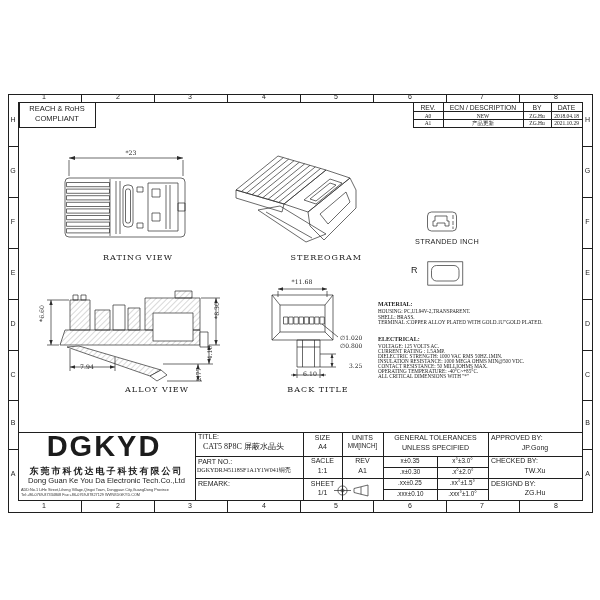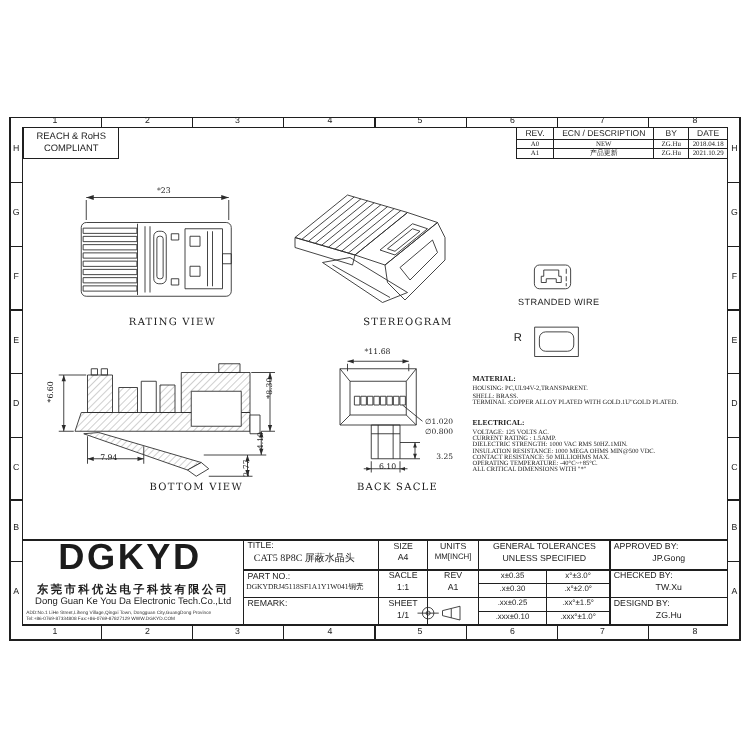--- a/index.html
+++ b/index.html
@@ -181,21 +181,21 @@
   </svg>
   <div class="abs vlabel c" style="left:262px;top:254px;width:100px;text-align:right;">STEREOGRAM</div>
 
   <svg class="draw" style="left:426px;top:210px;" width="34" height="24" viewBox="0 0 34 24">
     <rect x="1.5" y="2" width="29" height="19" rx="4"></rect>
     <path d="M9,6 h12 v5 h2 v5 h-4 v-3 h-8 v3 h-4 v-5 h2 z"></path>
     <line x1="27" y1="5" x2="27" y2="9"></line>
       <line x1="27" y1="11" x2="27" y2="15"></line>
       <line x1="27" y1="16.5" x2="27" y2="19"></line>
   </svg>
-  <div class="abs sans c" style="left:404px;top:238px;width:86px;font-size:7.3px;letter-spacing:0.3px;">STRANDED WIRE</div>
+  <div class="abs sans c" style="left:404px;top:238px;width:86px;font-size:7.3px;letter-spacing:0.3px;">STRANDED INCH</div>
 
   <div class="abs sans" style="left:411px;top:266px;font-size:9px;">R</div>
   <svg class="draw" style="left:427px;top:261px;" width="37" height="26" viewBox="0 0 37 26">
     <rect x="0.7" y="0.7" width="35" height="23.5"></rect>
     <rect x="4.5" y="4.5" width="27.5" height="15.5" rx="5"></rect>
   </svg>
 
   <svg class="draw" style="left:35px;top:283px;" width="195" height="110" viewBox="0 0 195 110">
     <defs>
       <pattern id="h1" patternUnits="userSpaceOnUse" width="4" height="4" patternTransform="rotate(45)">
@@ -240,21 +240,21 @@
     <line x1="132" y1="98" x2="167" y2="98"></line>
     <line x1="163" y1="81" x2="163" y2="98"></line>
     <path d="M163,81 l-1.7,5 h3.4 z" style="fill:#2b2b2b;stroke:none;"></path>
     <path d="M163,98 l-1.7,-5 h3.4 z" style="fill:#2b2b2b;stroke:none;"></path>
   </svg>
   <div class="abs dim rot c" style="left:26px;top:309px;width:30px;height:9px;line-height:9px;">*6.60</div>
   <div class="abs dim rot c" style="left:201px;top:306px;width:30px;height:9px;line-height:9px;">*8.30</div>
   <div class="abs dim rot c" style="left:197px;top:348px;width:24px;height:9px;line-height:9px;">4.10</div>
   <div class="abs dim rot c" style="left:186px;top:370px;width:24px;height:9px;line-height:9px;">2.77</div>
   <div class="abs dim c" style="left:62px;top:364px;width:50px;">7.94</div>
-  <div class="abs vlabel c" style="left:107px;top:386px;width:100px;">BOTTOM VIEW</div>
+  <div class="abs vlabel c" style="left:107px;top:386px;width:100px;">ALLOY VIEW</div>
 
   <svg class="draw" style="left:248px;top:281px;" width="125" height="110" viewBox="0 0 125 110">
     <line x1="30" y1="8" x2="79" y2="8"></line>
     <path d="M30,8 l5,-1.7 v3.4 z" style="fill:#2b2b2b;stroke:none;"></path>
     <path d="M79,8 l-5,-1.7 v3.4 z" style="fill:#2b2b2b;stroke:none;"></path>
     <line x1="30" y1="10" x2="30" y2="16"></line>
       <line x1="79" y1="10" x2="79" y2="16"></line>
     <rect x="24" y="14" width="61" height="45"></rect>
     <line x1="24" y1="14" x2="32" y2="24"></line>
       <line x1="85" y1="14" x2="77" y2="24"></line>
@@ -285,21 +285,21 @@
       <line x1="72" y1="88" x2="72" y2="97"></line>
     <line x1="43" y1="94" x2="78" y2="94"></line>
     <path d="M49,94 l-4,-1.5 v3 z" style="fill:#2b2b2b;stroke:none;"></path>
     <path d="M72,94 l4,-1.5 v3 z" style="fill:#2b2b2b;stroke:none;"></path>
   </svg>
   <div class="abs dim c" style="left:277px;top:279px;width:50px;">*11.68</div>
   <div class="abs dim" style="left:340px;top:335px;font-size:6px;">∅1.020</div>
   <div class="abs dim" style="left:340px;top:342.5px;font-size:6px;">∅0.800</div>
   <div class="abs dim" style="left:349px;top:363px;font-size:6px;">3.25</div>
   <div class="abs dim c" style="left:290px;top:371px;width:40px;">6.10</div>
-  <div class="abs vlabel c" style="left:268px;top:386px;width:100px;">BACK SACLE</div>
+  <div class="abs vlabel c" style="left:268px;top:386px;width:100px;">BACK TITLE</div>
 
   <div class="abs serif" style="left:378px;top:301px;font-size:6px;font-weight:bold;">MATERIAL:</div>
   <div class="abs" style="left:378px;top:309px;">
     <div class="serif" style="font-size:5.2px;line-height:5.5px;white-space:nowrap;">HOUSING: PC,UL94V-2,TRANSPARENT.</div>
     <div class="serif" style="font-size:5.2px;line-height:5.5px;white-space:nowrap;">SHELL: BRASS.</div>
     <div class="serif" style="font-size:5.2px;line-height:5.5px;white-space:nowrap;">TERMINAL :COPPER ALLOY PLATED WITH GOLD.1U"GOLD PLATED.</div>
   </div>
   <div class="abs serif" style="left:378px;top:336px;font-size:6px;font-weight:bold;">ELECTRICAL:</div>
   <div class="abs" style="left:378px;top:344px;">
     <div class="serif" style="font-size:5.2px;line-height:5px;white-space:nowrap;">VOLTAGE: 125 VOLTS AC.</div>

